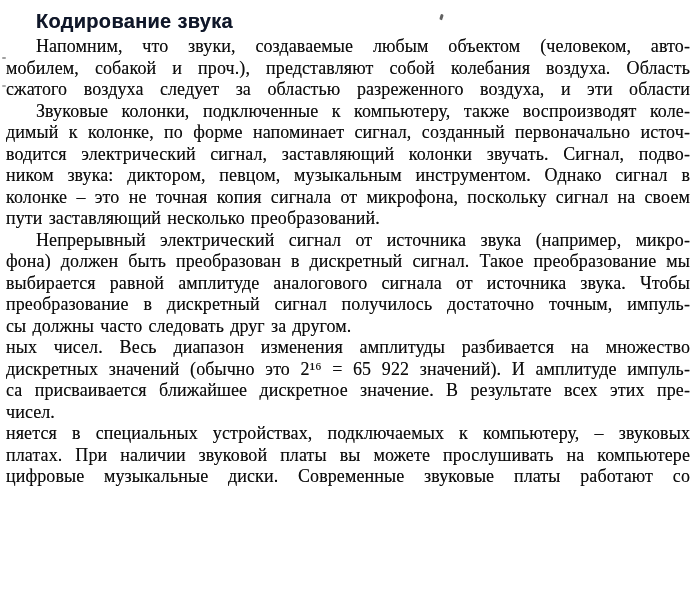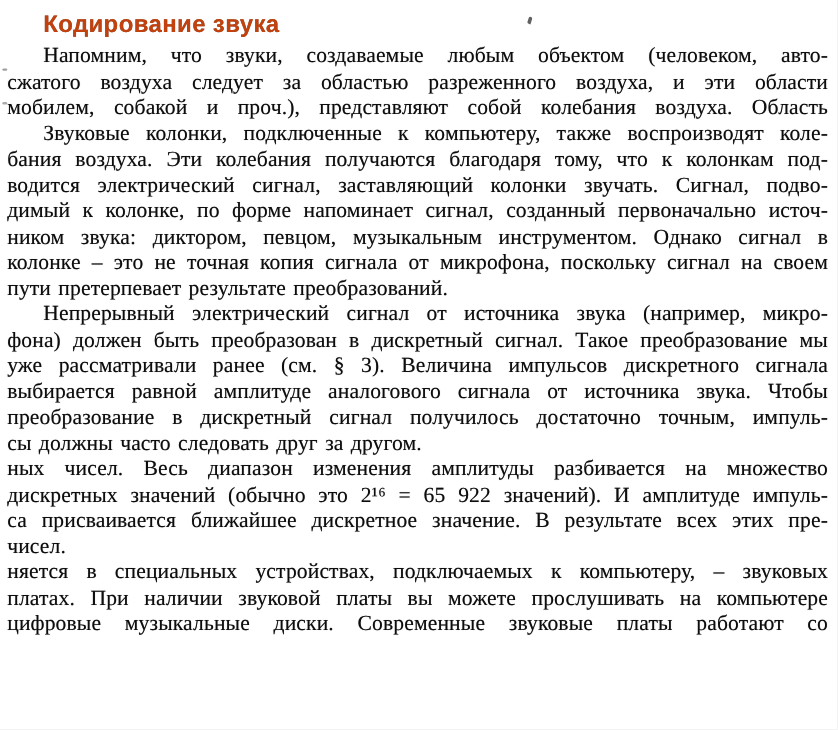--- a/index.html
+++ b/index.html
@@ -15,21 +15,21 @@
     overflow: hidden;
     color: #0d0d0d;
   }
   .title {
     margin: 9px 8px 3px 36px;
     font-family: "Liberation Sans", "DejaVu Sans", sans-serif;
     font-weight: 700;
     font-size: 20px;
     line-height: 24px;
     letter-spacing: 0.3px;
-    color: #c2410c;
+    color: #0f172a;
     text-shadow: 0 0 0.5px rgba(0,0,0,0.55);
   }
   .doc-body {
     margin: 0 8px 0 6px;
   }
   .line {
     font-family: Liberation Serif, serif;
     font-size: 18px;
     line-height: 21.5px;
     height: 21.5px;
@@ -78,32 +78,30 @@
   }
 </style>
 </head>
 <body>
 
 <div class="page">
   <h1 class="title">Кодирование звука</h1>
 
   <div class="doc-body" id="doc-body">
       <div class="line indent just">Напомним, что звуки, создаваемые любым объектом (человеком, авто-</div>
+      <div class="line just">мобилем, собакой и проч.), представляют собой колебания воздуха. Область</div>
       <div class="line just">сжатого воздуха следует за областью разреженного воздуха, и эти области</div>
-      <div class="line just">мобилем, собакой и проч.), представляют собой колебания воздуха. Область</div>
       <div class="line indent just">Звуковые колонки, подключенные к компьютеру, также воспроизводят коле-</div>
-      <div class="line just">бания воздуха. Эти колебания получаются благодаря тому, что к колонкам под-</div>
+      <div class="line just">димый к колонке, по форме напоминает сигнал, созданный первоначально источ-</div>
       <div class="line just">водится электрический сигнал, заставляющий колонки звучать. Сигнал, подво-</div>
-      <div class="line just">димый к колонке, по форме напоминает сигнал, созданный первоначально источ-</div>
       <div class="line just">ником звука: диктором, певцом, музыкальным инструментом. Однако сигнал в</div>
       <div class="line just">колонке – это не точная копия сигнала от микрофона, поскольку сигнал на своем</div>
-      <div class="line">пути претерпевает результате преобразований.</div>
+      <div class="line">пути заставляющий несколько преобразований.</div>
       <div class="line indent just">Непрерывный электрический сигнал от источника звука (например, микро-</div>
       <div class="line just">фона) должен быть преобразован в дискретный сигнал. Такое преобразование мы</div>
-      <div class="line just">уже рассматривали ранее (см. § 3). Величина импульсов дискретного сигнала</div>
       <div class="line just">выбирается равной амплитуде аналогового сигнала от источника звука. Чтобы</div>
       <div class="line just">преобразование в дискретный сигнал получилось достаточно точным, импуль-</div>
       <div class="line">сы должны часто следовать друг за другом.</div>
       <div class="line just">ных чисел. Весь диапазон изменения амплитуды разбивается на множество</div>
       <div class="line just">дискретных значений (обычно это 2¹⁶ = 65 922 значений). И амплитуде импуль-</div>
       <div class="line just">са присваивается ближайшее дискретное значение. В результате всех этих пре-</div>
       <div class="line">чисел.</div>
       <div class="line just">няется в специальных устройствах, подключаемых к компьютеру, – звуковых</div>
       <div class="line just">платах. При наличии звуковой платы вы можете прослушивать на компьютере</div>
       <div class="line just">цифровые музыкальные диски. Современные звуковые платы работают со</div>

